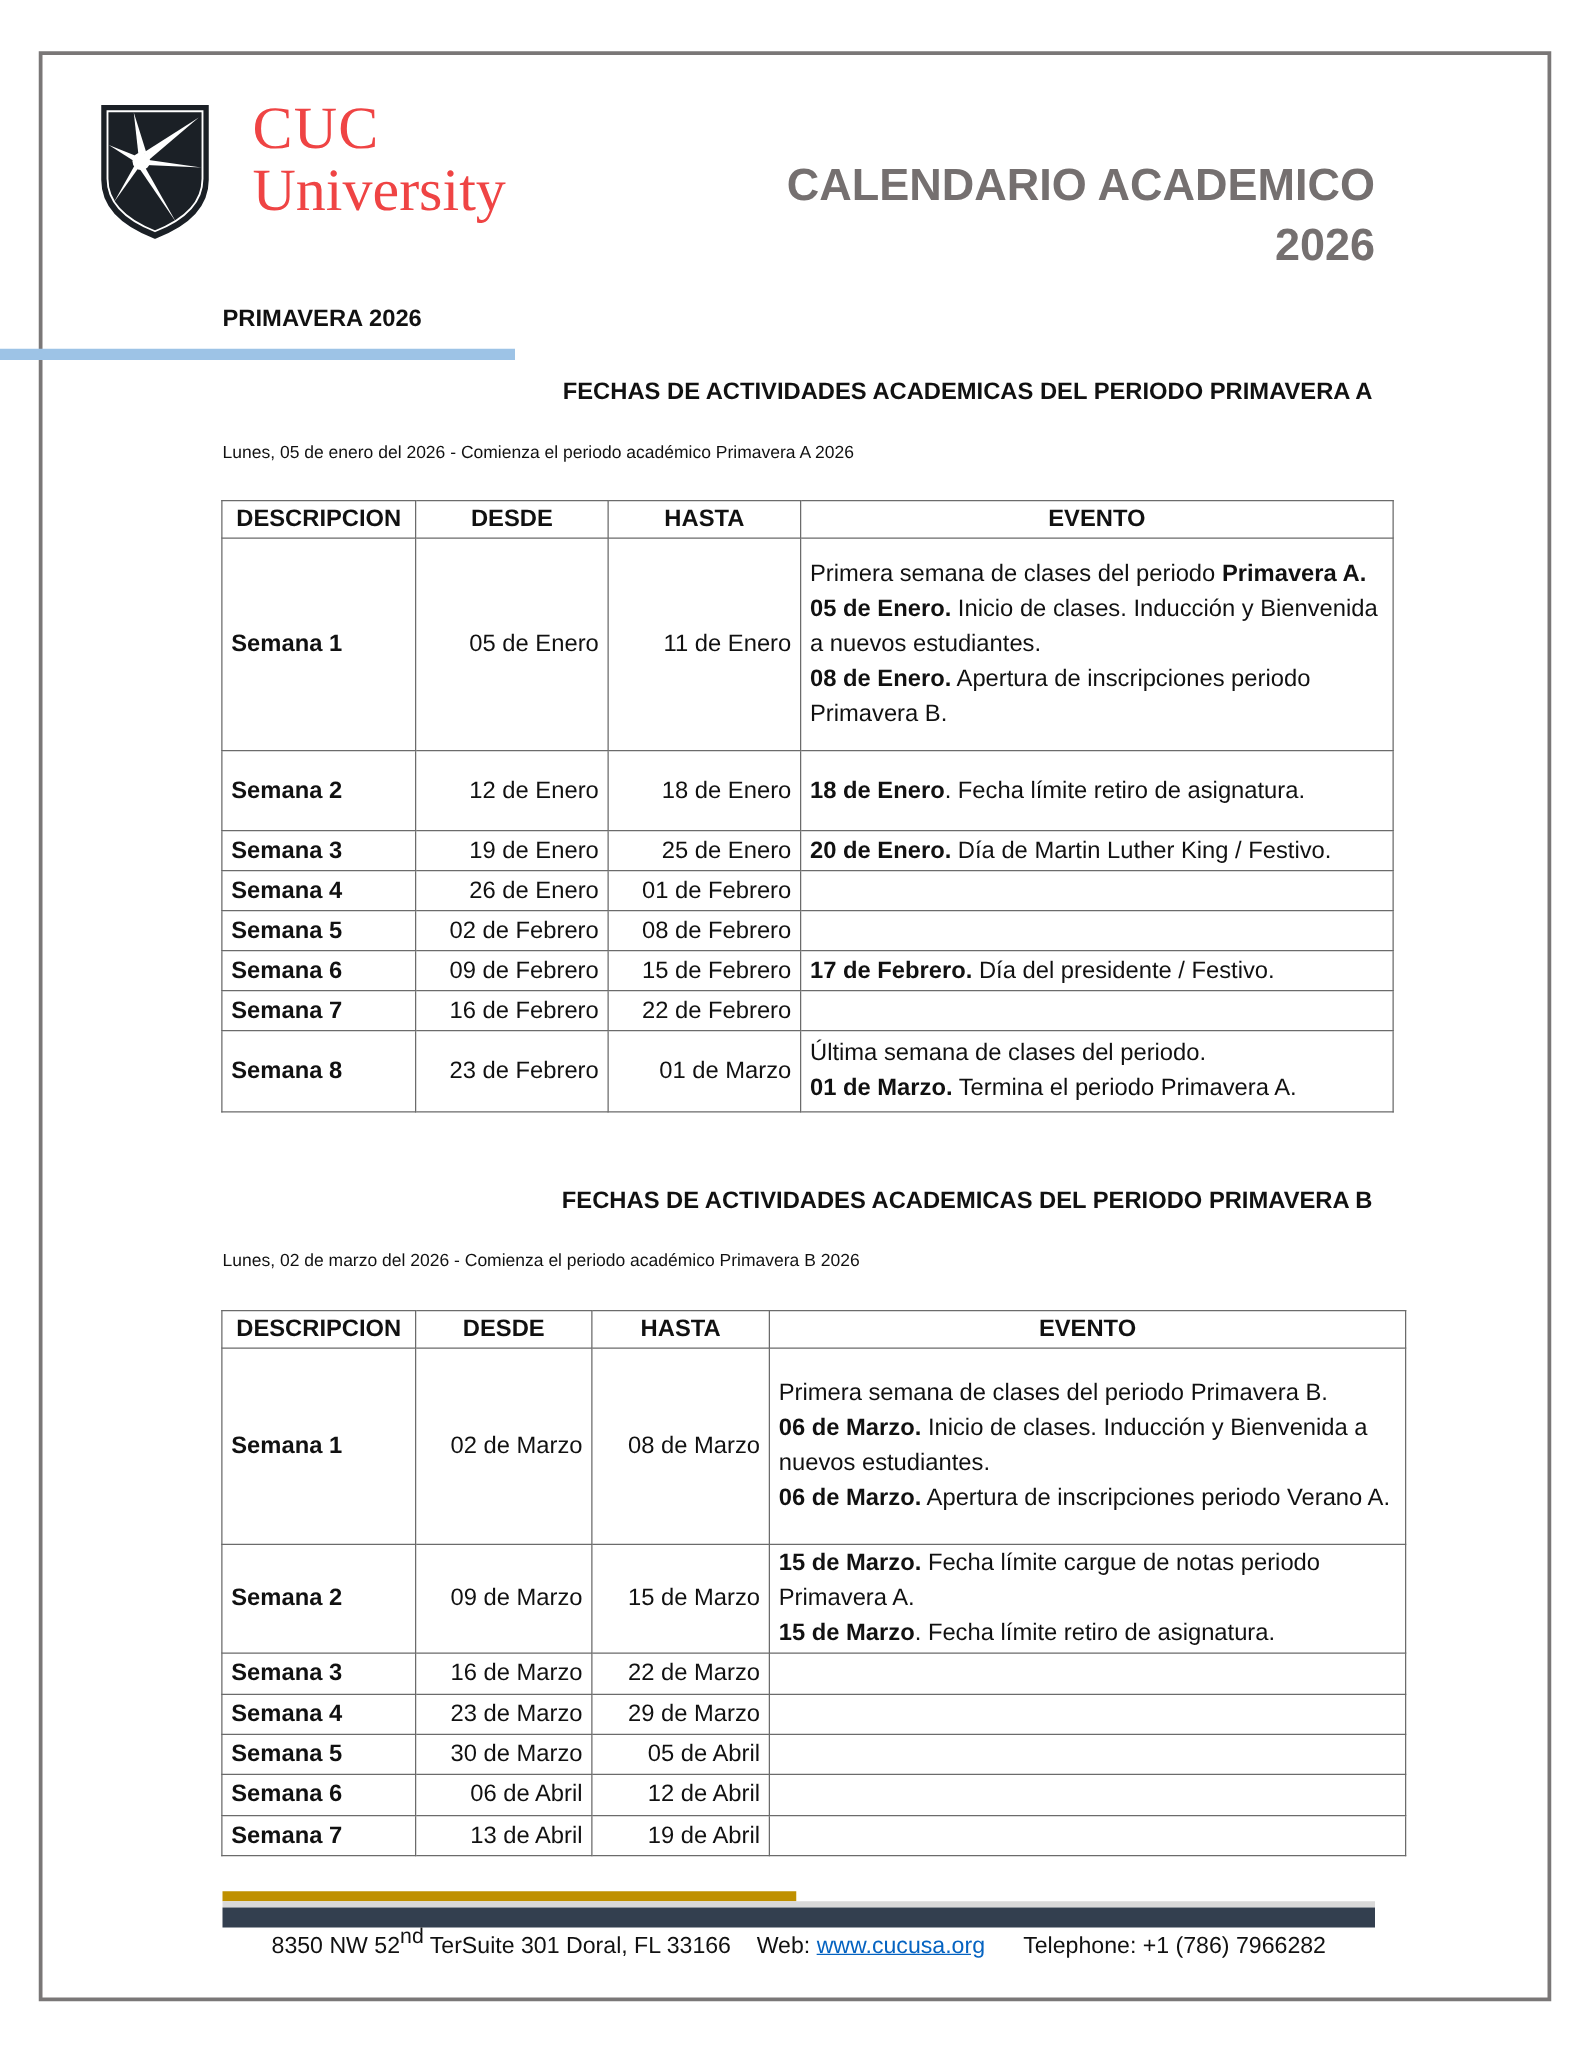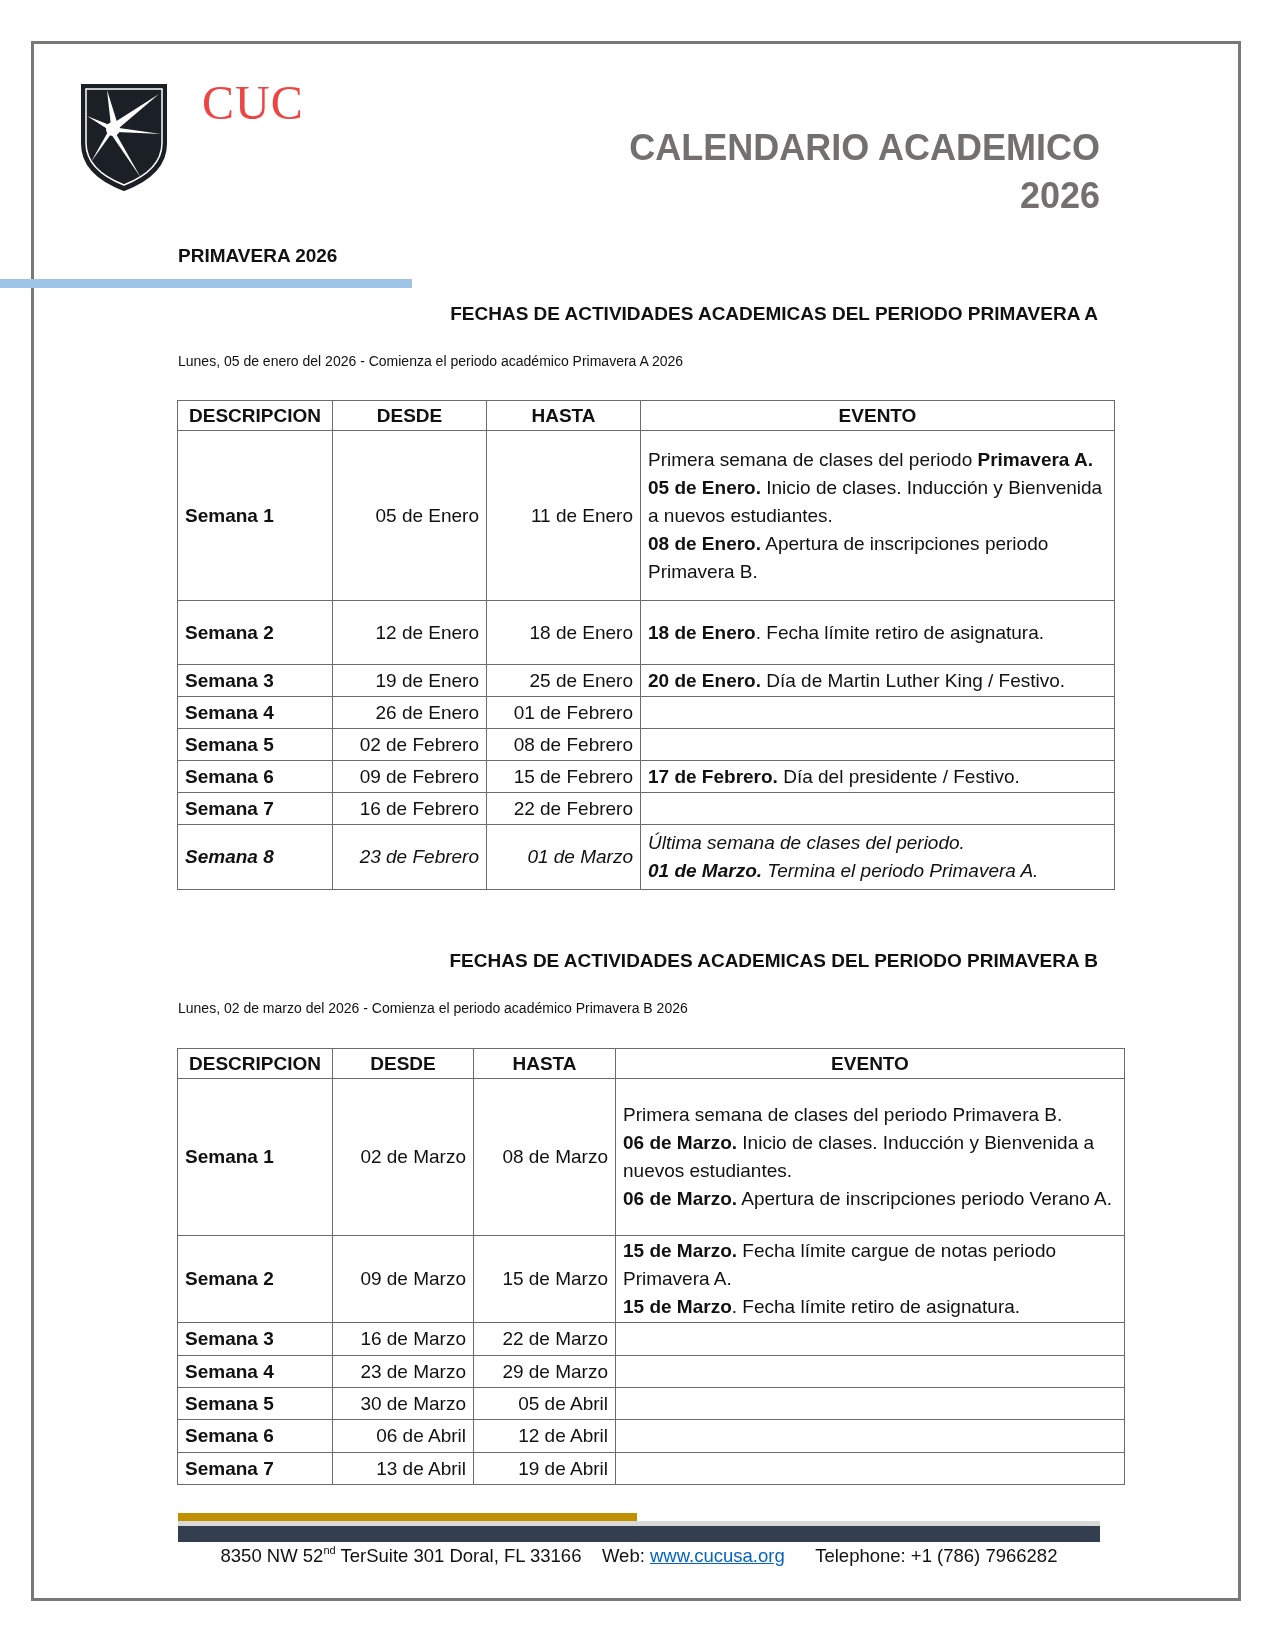--- a/index.html
+++ b/index.html
@@ -28,21 +28,21 @@
   table.cal td.event { text-align: left; line-height: 28px; padding-top: 1px; padding-bottom: 1px; }
   .ev-line { display: block; }
   .ev-line b { font-weight: bold; }
   #tableA { top: 400px; width: 938px; }
   #tableB { top: 1048px; width: 948px; }
   .footer-gold { position: absolute; left: 178px; top: 1513px; width: 459px; height: 8px; background: #bf9000; }
   .footer-light { position: absolute; left: 178px; top: 1521px; width: 922px; height: 5px; background: #d9d9d9; }
   .footer-dark { position: absolute; left: 178px; top: 1526px; width: 922px; height: 16px; background: #333f4f; }
   .footer-text { position: absolute; left: 178px; width: 922px; top: 1545px; text-align: center;
                  font-size: 18.5px; color: #111; white-space: pre; }
-  .footer-text sup { font-size: 11px; vertical-align: 8px; line-height: 0; }
+  .footer-text sup { font-size: 17px; vertical-align: 8px; line-height: 0; }
   .footer-text a { color: #0563c1; text-decoration: underline; }
 </style>
 </head>
 <body>
 
 <div class="frame"></div>
 
 <svg class="logo" viewBox="0 0 90 110">
   <path d="M3 3 H87 V62 Q87 92 45 108 Q3 92 3 62 Z" fill="#1b2026" stroke="#1b2026" stroke-width="2"></path>
   <path d="M7 7 H83 V61 Q83 88 45 103 Q7 88 7 61 Z" fill="none" stroke="#ffffff" stroke-width="1.5"></path>
@@ -52,20 +52,21 @@
     <polygon points="40,46 82,52 38,50"></polygon>
     <polygon points="36,50 62,96 32,52"></polygon>
     <polygon points="32,52 12,80 30,48"></polygon>
     <polygon points="30,48 8,34 33,44"></polygon>
     <circle cx="34" cy="47" r="7"></circle>
   </g>
 </svg>
 
 <div class="logo-text">
   <span class="l1">CUC</span>
+  <span class="l2">University</span>
 </div>
 
 <div class="doc-title">
   <div>CALENDARIO ACADEMICO</div>
   <div>2026</div>
 </div>
 
 <div class="season">PRIMAVERA 2026</div>
 <div class="blue-bar"></div>
 
@@ -133,21 +134,21 @@
         <td class="event">
           <span class="ev-line"><b> 17 de Febrero.</b><span> Día del presidente / Festivo.</span></span>
         </td>
       </tr>
       <tr style="height: 32px;">
         <td class="desc">Semana 7</td>
         <td class="date">16 de Febrero</td>
         <td class="date">22 de Febrero</td>
         <td class="event"></td>
       </tr>
-      <tr style="height: 65px; font-style: italic;">
+      <tr style="height: 65px;">
         <td class="desc">Semana 8</td>
         <td class="date">23 de Febrero</td>
         <td class="date">01 de Marzo</td>
         <td class="event">
           <span class="ev-line"><span>Última semana de clases del periodo.</span></span>
           <span class="ev-line"><b>01 de Marzo.</b><span> Termina el periodo Primavera A.</span></span>
         </td>
       </tr>
     </tbody>
 </table>

